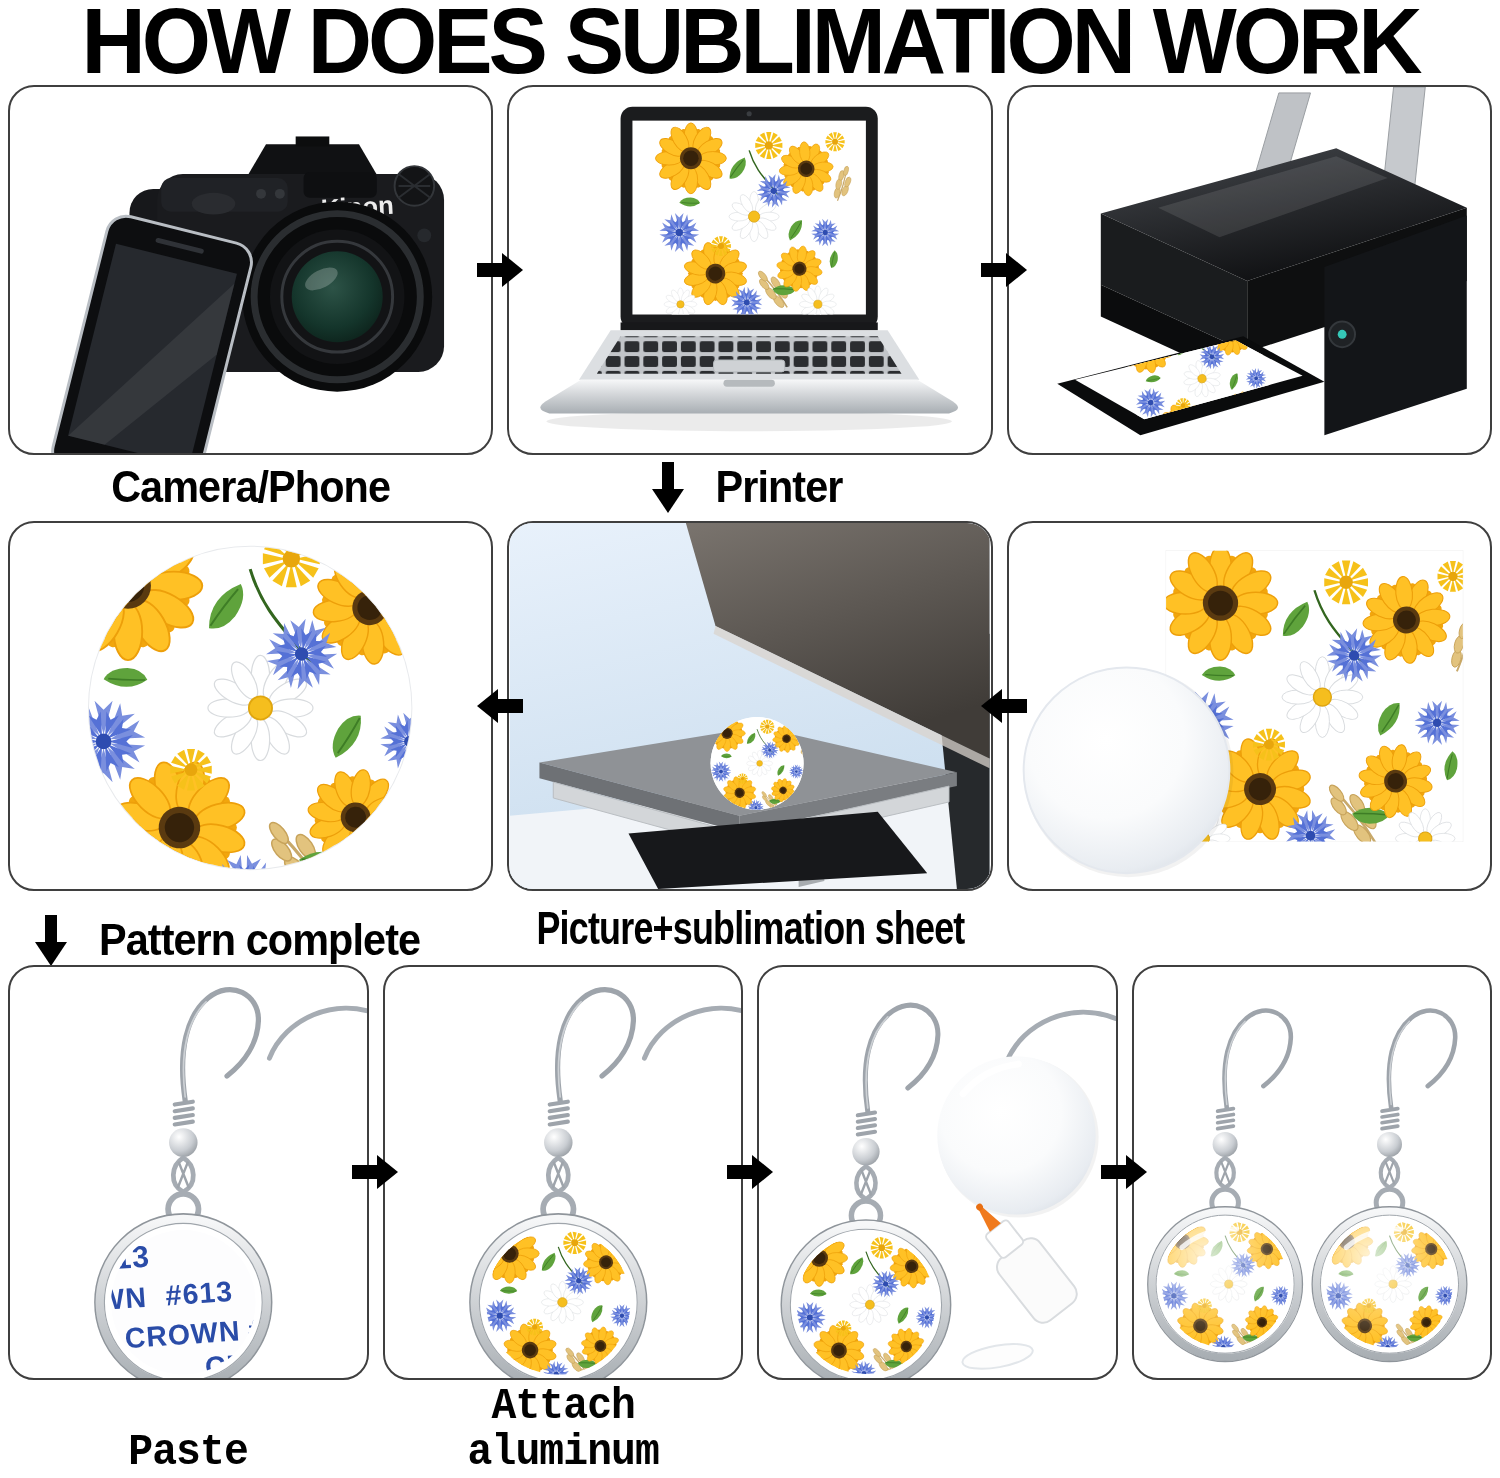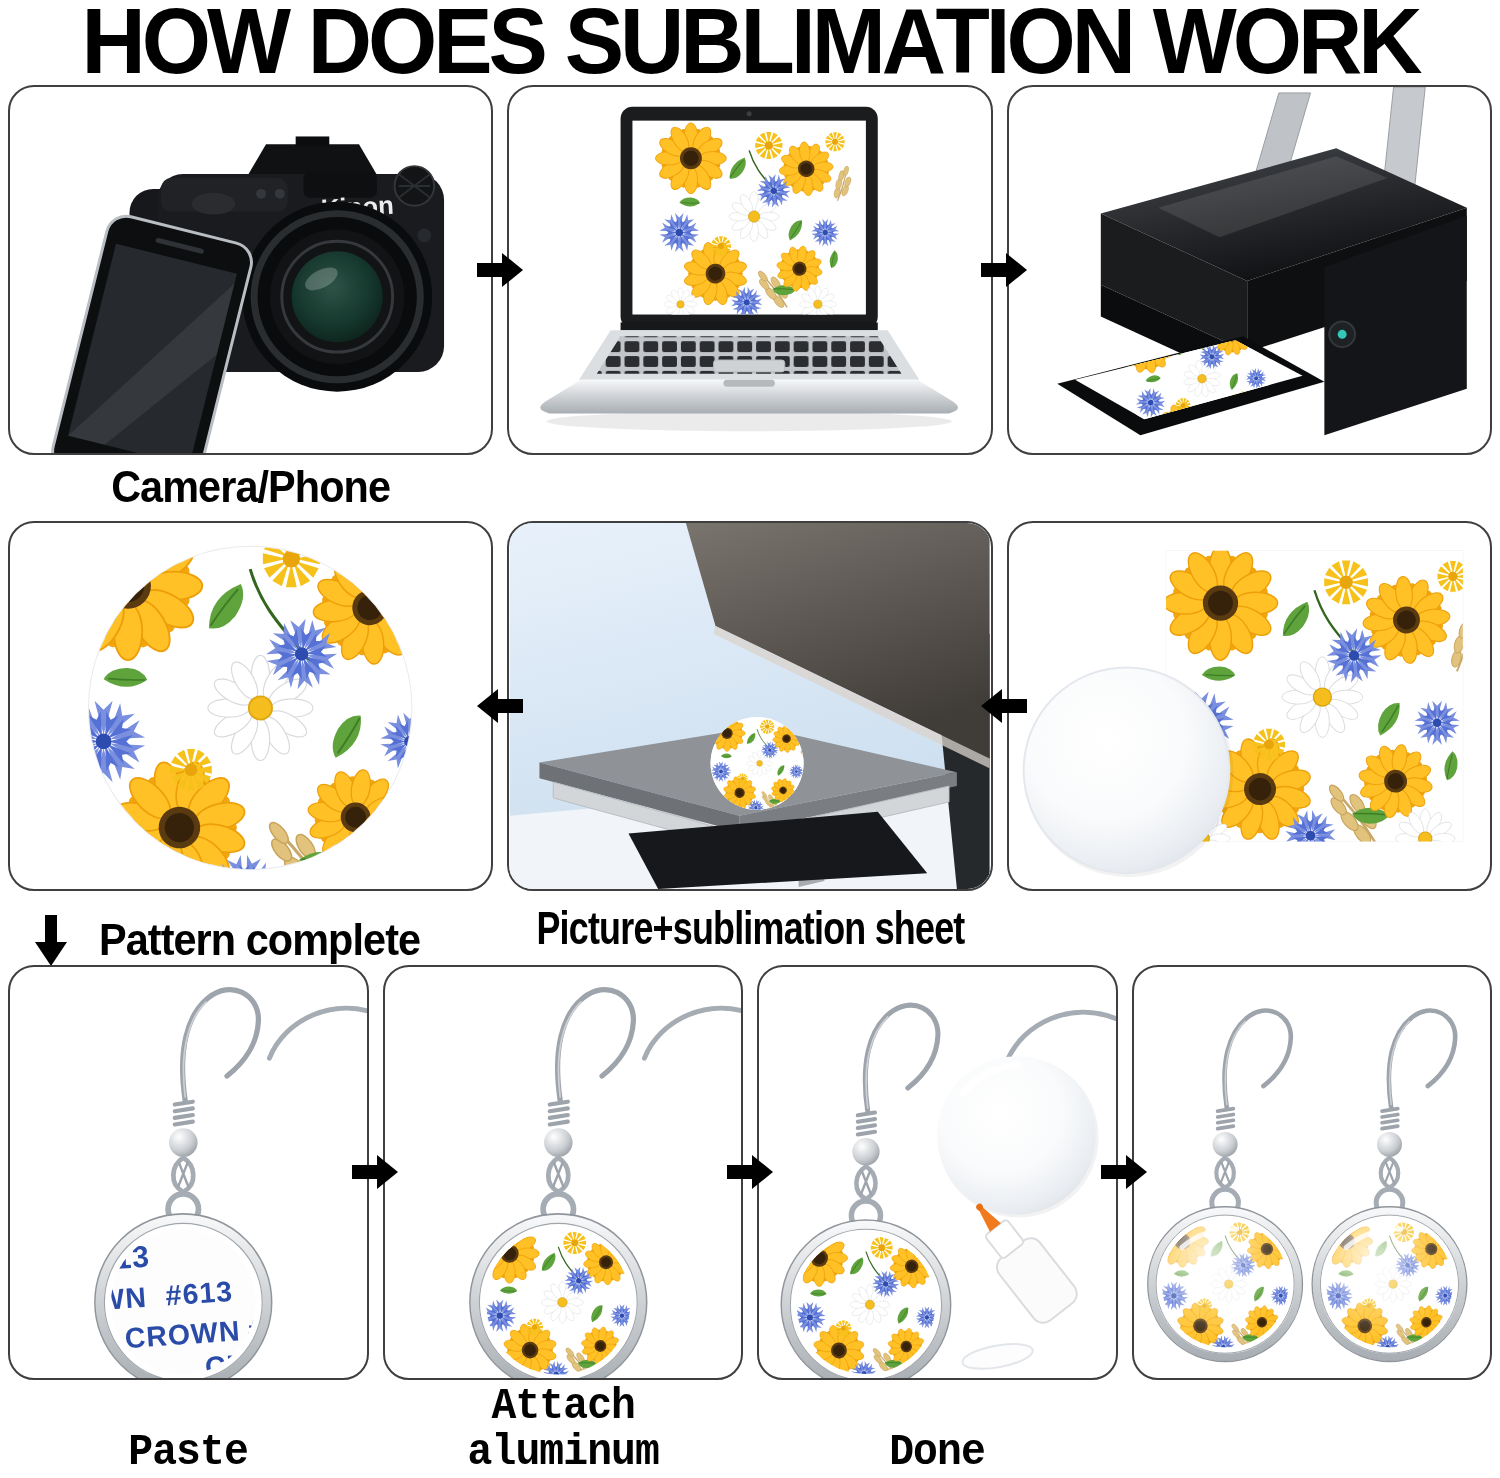--- a/index.html
+++ b/index.html
@@ -316,20 +316,27 @@
           <use href="#fp" transform="translate(108,244) scale(0.46) rotate(-13)"></use>
         </g>
       </svg>
     </div>
   </div>
 
   <div class="lrow cols3" style="top:453px;height:68px;">
     <div class="lcell">
       <span class="lbl">Camera/Phone</span>
     </div>
+    <div class="lcell">
+      <span class="darr">
+          <span class="shaft"></span>
+          <span class="head"></span>
+        </span>
+      <span class="lbl">Printer</span>
+    </div>
   </div>
 
   <div class="prow cols3" style="top:521px;height:370px;">
     <div class="panel">
       <svg viewBox="0 0 485 370">
         <clipPath id="discclip">
             <circle cx="242" cy="187" r="163"></circle>
           </clipPath>
         <circle cx="242" cy="187" r="163" fill="#FFFFFF" stroke="#E8EAED" stroke-width="2"></circle>
         <g clip-path="url(#discclip)">
@@ -485,23 +492,20 @@
     </div>
   </div>
 
   <div class="lrow cols4" style="top:1384px;height:92px;font-family:Liberation Mono, monospace;">
     <div class="lcell">
       <span class="lbl">Paste</span>
     </div>
     <div class="lcell">
       <span class="lbl two"><span>Attach aluminum</span><br><span>sheet</span></span>
     </div>
-    <div class="lcell">
-      <span class="lbl">Done</span>
-    </div>
   </div>
 
   <div class="arr right" style="left:477px;top:253px;">
       <span class="shaft"></span>
       <span class="head"></span>
     </div>
   <div class="arr right" style="left:981px;top:253px;">
       <span class="shaft"></span>
       <span class="head"></span>
     </div>

